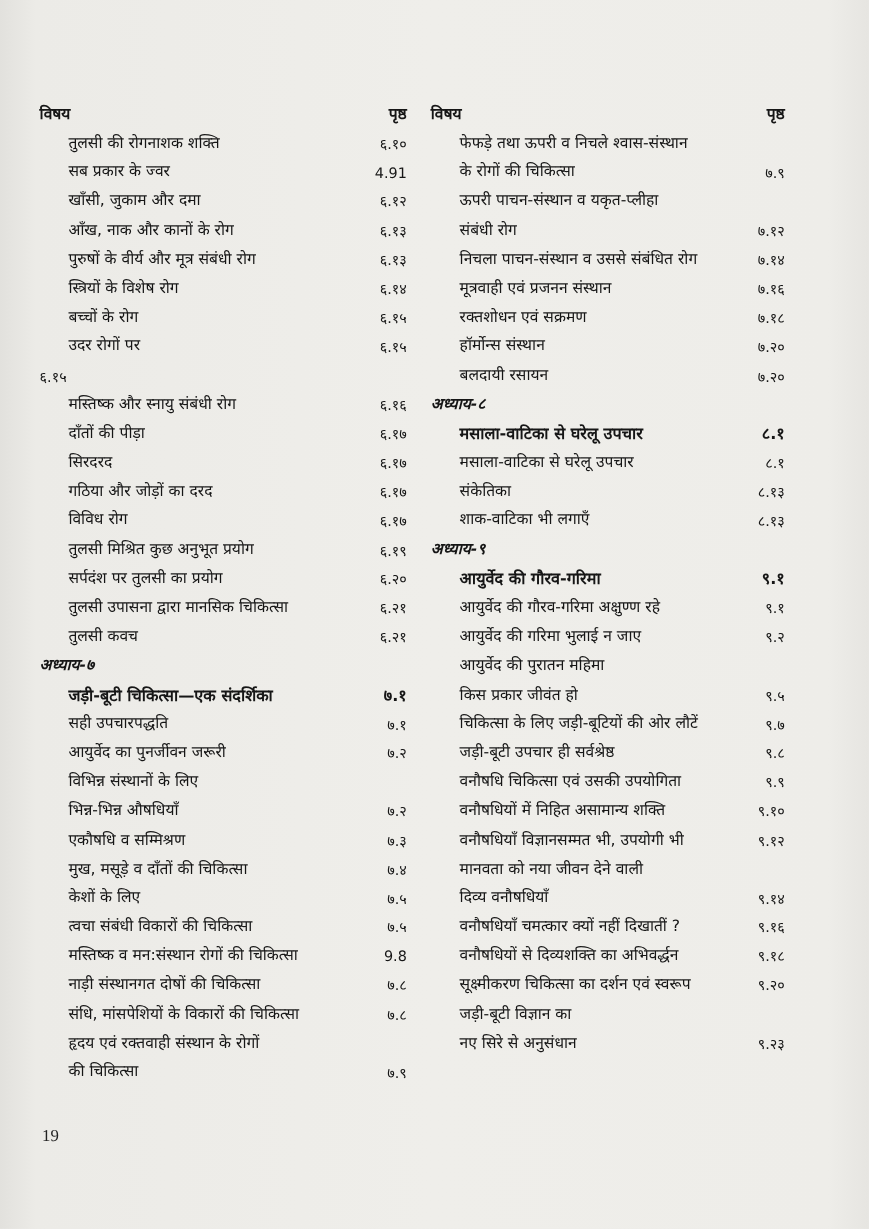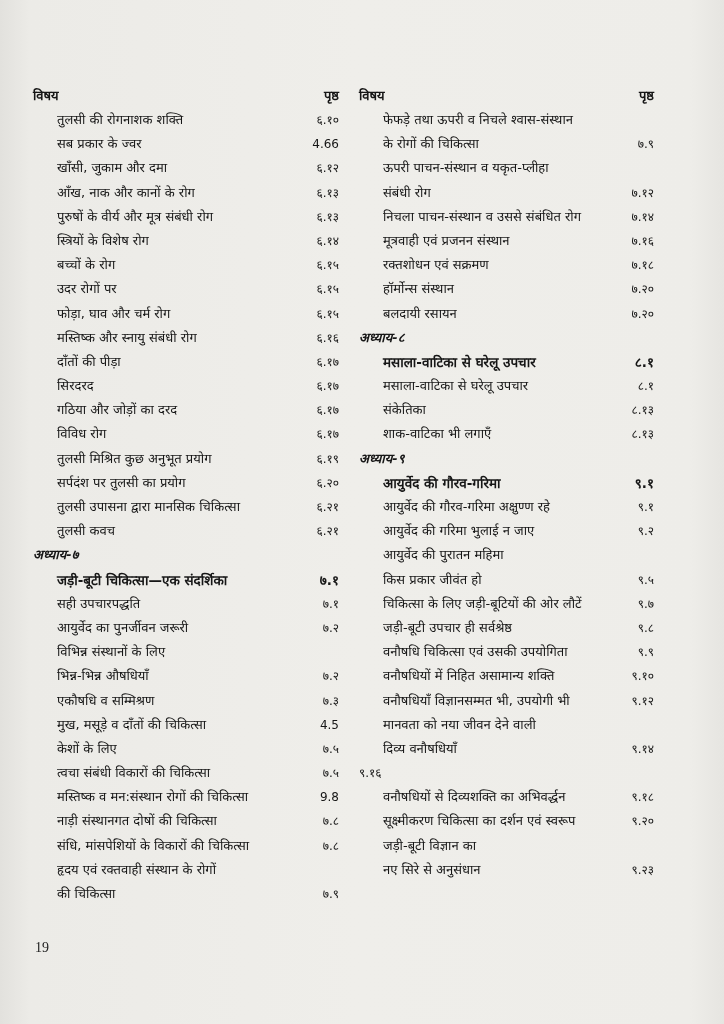--- a/index.html
+++ b/index.html
@@ -44,21 +44,21 @@
       <span>विषय</span>
       <span>पृष्ठ</span>
     </div>
     <div id="left-rows">
         <div class="row">
           <span class="t">तुलसी की रोगनाशक शक्ति</span>
           <span class="p">६.१०</span>
         </div>
         <div class="row">
           <span class="t">सब प्रकार के ज्वर</span>
-          <span class="p">4.66</span>
+          <span class="p">4.91</span>
         </div>
         <div class="row">
           <span class="t">खाँसी, जुकाम और दमा</span>
           <span class="p">६.१२</span>
         </div>
         <div class="row">
           <span class="t">आँख, नाक और कानों के रोग</span>
           <span class="p">६.१३</span>
         </div>
         <div class="row">
@@ -71,21 +71,20 @@
         </div>
         <div class="row">
           <span class="t">बच्चों के रोग</span>
           <span class="p">६.१५</span>
         </div>
         <div class="row">
           <span class="t">उदर रोगों पर</span>
           <span class="p">६.१५</span>
         </div>
         <div class="row">
-          <span class="t">फोड़ा, घाव और चर्म रोग</span>
           <span class="p">६.१५</span>
         </div>
         <div class="row">
           <span class="t">मस्तिष्क और स्नायु संबंधी रोग</span>
           <span class="p">६.१६</span>
         </div>
         <div class="row">
           <span class="t">दाँतों की पीड़ा</span>
           <span class="p">६.१७</span>
         </div>
@@ -137,21 +136,21 @@
         <div class="row">
           <span class="t">भिन्न-भिन्न औषधियाँ</span>
           <span class="p">७.२</span>
         </div>
         <div class="row">
           <span class="t">एकौषधि व सम्मिश्रण</span>
           <span class="p">७.३</span>
         </div>
         <div class="row">
           <span class="t">मुख, मसूड़े व दाँतों की चिकित्सा</span>
-          <span class="p">4.5</span>
+          <span class="p">७.४</span>
         </div>
         <div class="row">
           <span class="t">केशों के लिए</span>
           <span class="p">७.५</span>
         </div>
         <div class="row">
           <span class="t">त्वचा संबंधी विकारों की चिकित्सा</span>
           <span class="p">७.५</span>
         </div>
         <div class="row">
@@ -279,20 +278,21 @@
         </div>
         <div class="row">
           <span class="t">मानवता को नया जीवन देने वाली</span>
           <span class="p"></span>
         </div>
         <div class="row">
           <span class="t">दिव्य वनौषधियाँ</span>
           <span class="p">९.१४</span>
         </div>
         <div class="row">
+          <span class="t">वनौषधियाँ चमत्कार क्यों नहीं दिखातीं ?</span>
           <span class="p">९.१६</span>
         </div>
         <div class="row">
           <span class="t">वनौषधियों से दिव्यशक्ति का अभिवर्द्धन</span>
           <span class="p">९.१८</span>
         </div>
         <div class="row">
           <span class="t">सूक्ष्मीकरण चिकित्सा का दर्शन एवं स्वरूप</span>
           <span class="p">९.२०</span>
         </div>

